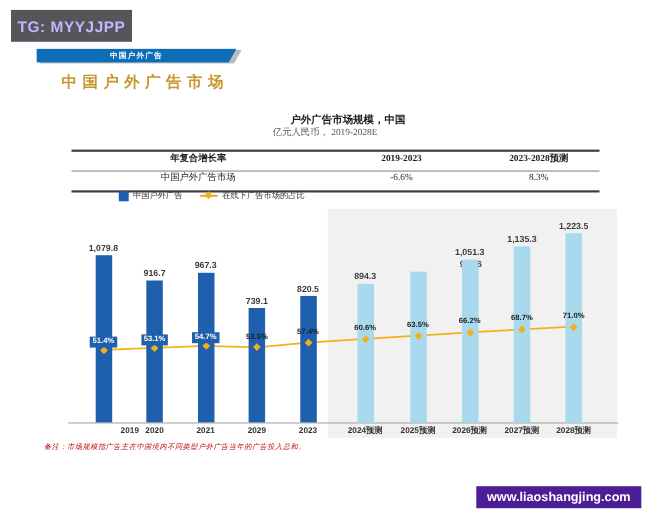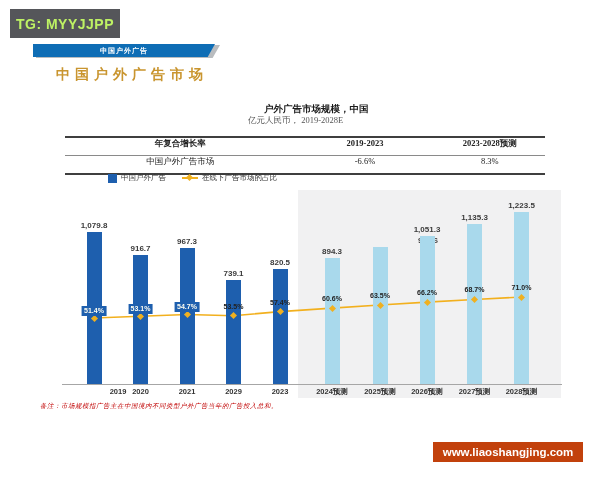--- a/index.html
+++ b/index.html
@@ -1,20 +1,20 @@
 <!DOCTYPE html>
 <html><head>
 <meta charset="utf-8">
 <style>
   html,body{margin:0;padding:0;background:#ffffff;}
   .slide{position:relative;width:600px;height:480px;background:#ffffff;overflow:hidden;
          font-family:"Liberation Sans",sans-serif;}
 
   .tg-badge{position:absolute;left:10px;top:9px;width:110px;height:29px;background:#55565a;
-            color:#bef264;font-weight:bold;font-size:14px;letter-spacing:.5px;
+            color:#c4b5fd;font-weight:bold;font-size:14px;letter-spacing:.5px;
             display:flex;align-items:center;justify-content:center;}
 
   .banner{position:absolute;left:33px;top:44px;width:182px;height:13px;background:#0e6db5;
           clip-path:polygon(0 0,100% 0,96% 100%,0 100%);
           color:#ffffff;font-size:7px;font-weight:bold;letter-spacing:1px;
           display:flex;align-items:center;justify-content:center;}
   .banner-shadow{position:absolute;left:36px;top:45px;width:184px;height:13px;background:#b9bcbf;
           clip-path:polygon(0 0,100% 0,96% 100%,0 100%);}
 
   .page-title{position:absolute;left:56px;top:66px;font-family:"Liberation Serif",serif;
@@ -53,21 +53,21 @@
   .pct-label.boxed{background:#1e5fae;color:#fdfdf2;padding:1.5px 2.5px;}
   .pct-label.plain{color:#222222;}
   .line-marker{position:absolute;width:5px;height:5px;background:#efb020;transform:rotate(45deg);}
   .x-label{position:absolute;top:387px;font-size:7.5px;font-weight:bold;color:#333333;
            transform:translateX(-50%);white-space:nowrap;}
   .line-svg{position:absolute;left:0;top:0;pointer-events:none;}
 
   .footnote{position:absolute;left:40px;top:402px;font-size:6.5px;color:#c00000;
             font-style:italic;font-family:"Liberation Serif",serif;letter-spacing:.5px;}
 
-  .url-bar{position:absolute;left:433px;top:442px;width:150px;height:20px;background:#c2410c;
+  .url-bar{position:absolute;left:433px;top:442px;width:150px;height:20px;background:#4c1d95;
            color:#ffffff;font-size:11.5px;font-weight:bold;
            display:flex;align-items:center;justify-content:center;}
 </style>
 </head>
 <body>
 
 <div class="slide">
 
   <div class="tg-badge">TG: MYYJJPP</div>
 

